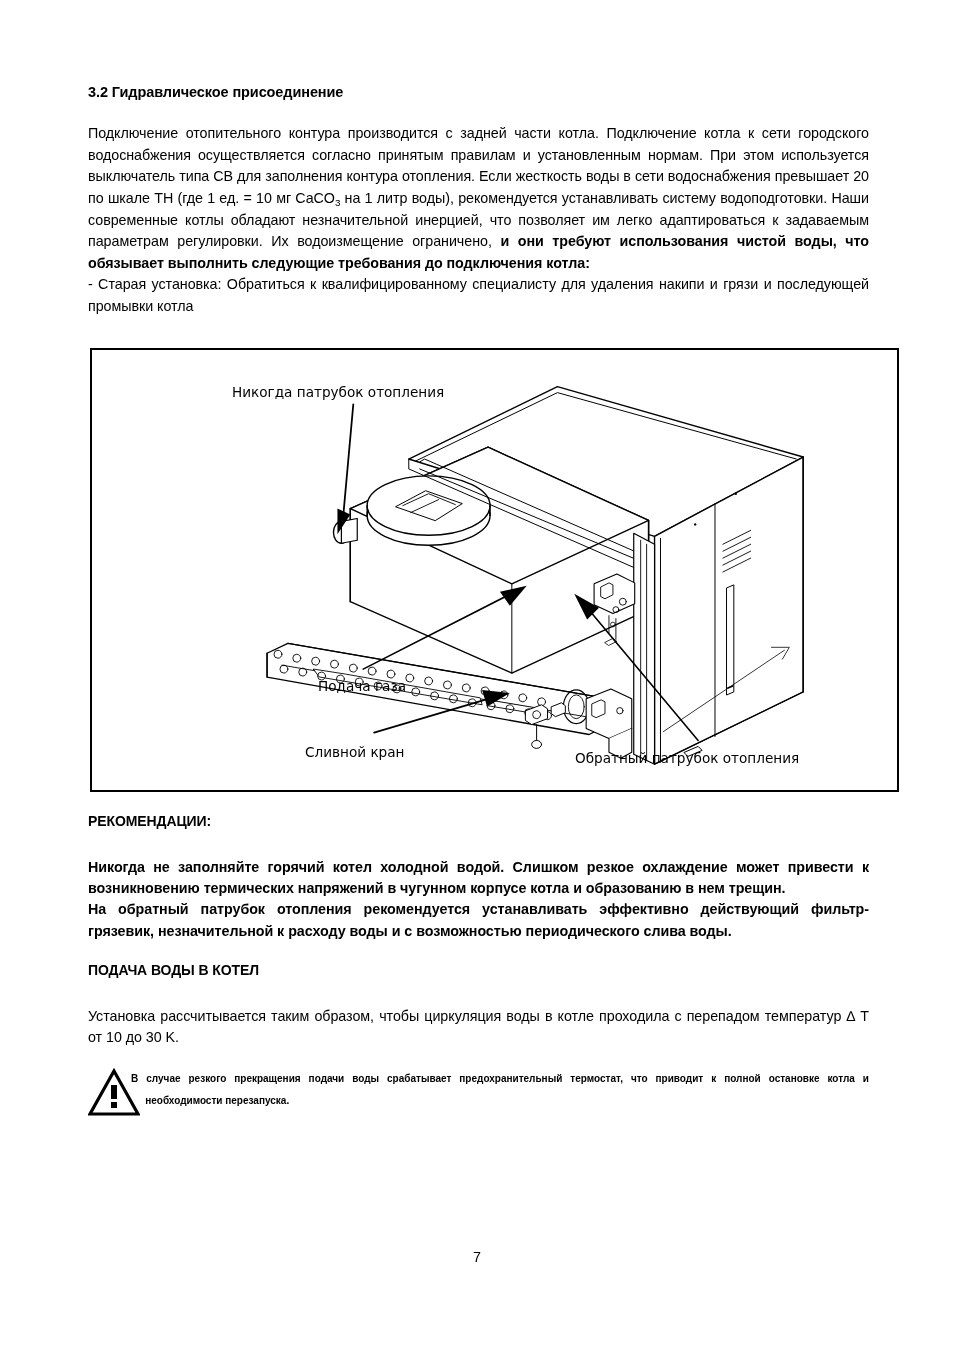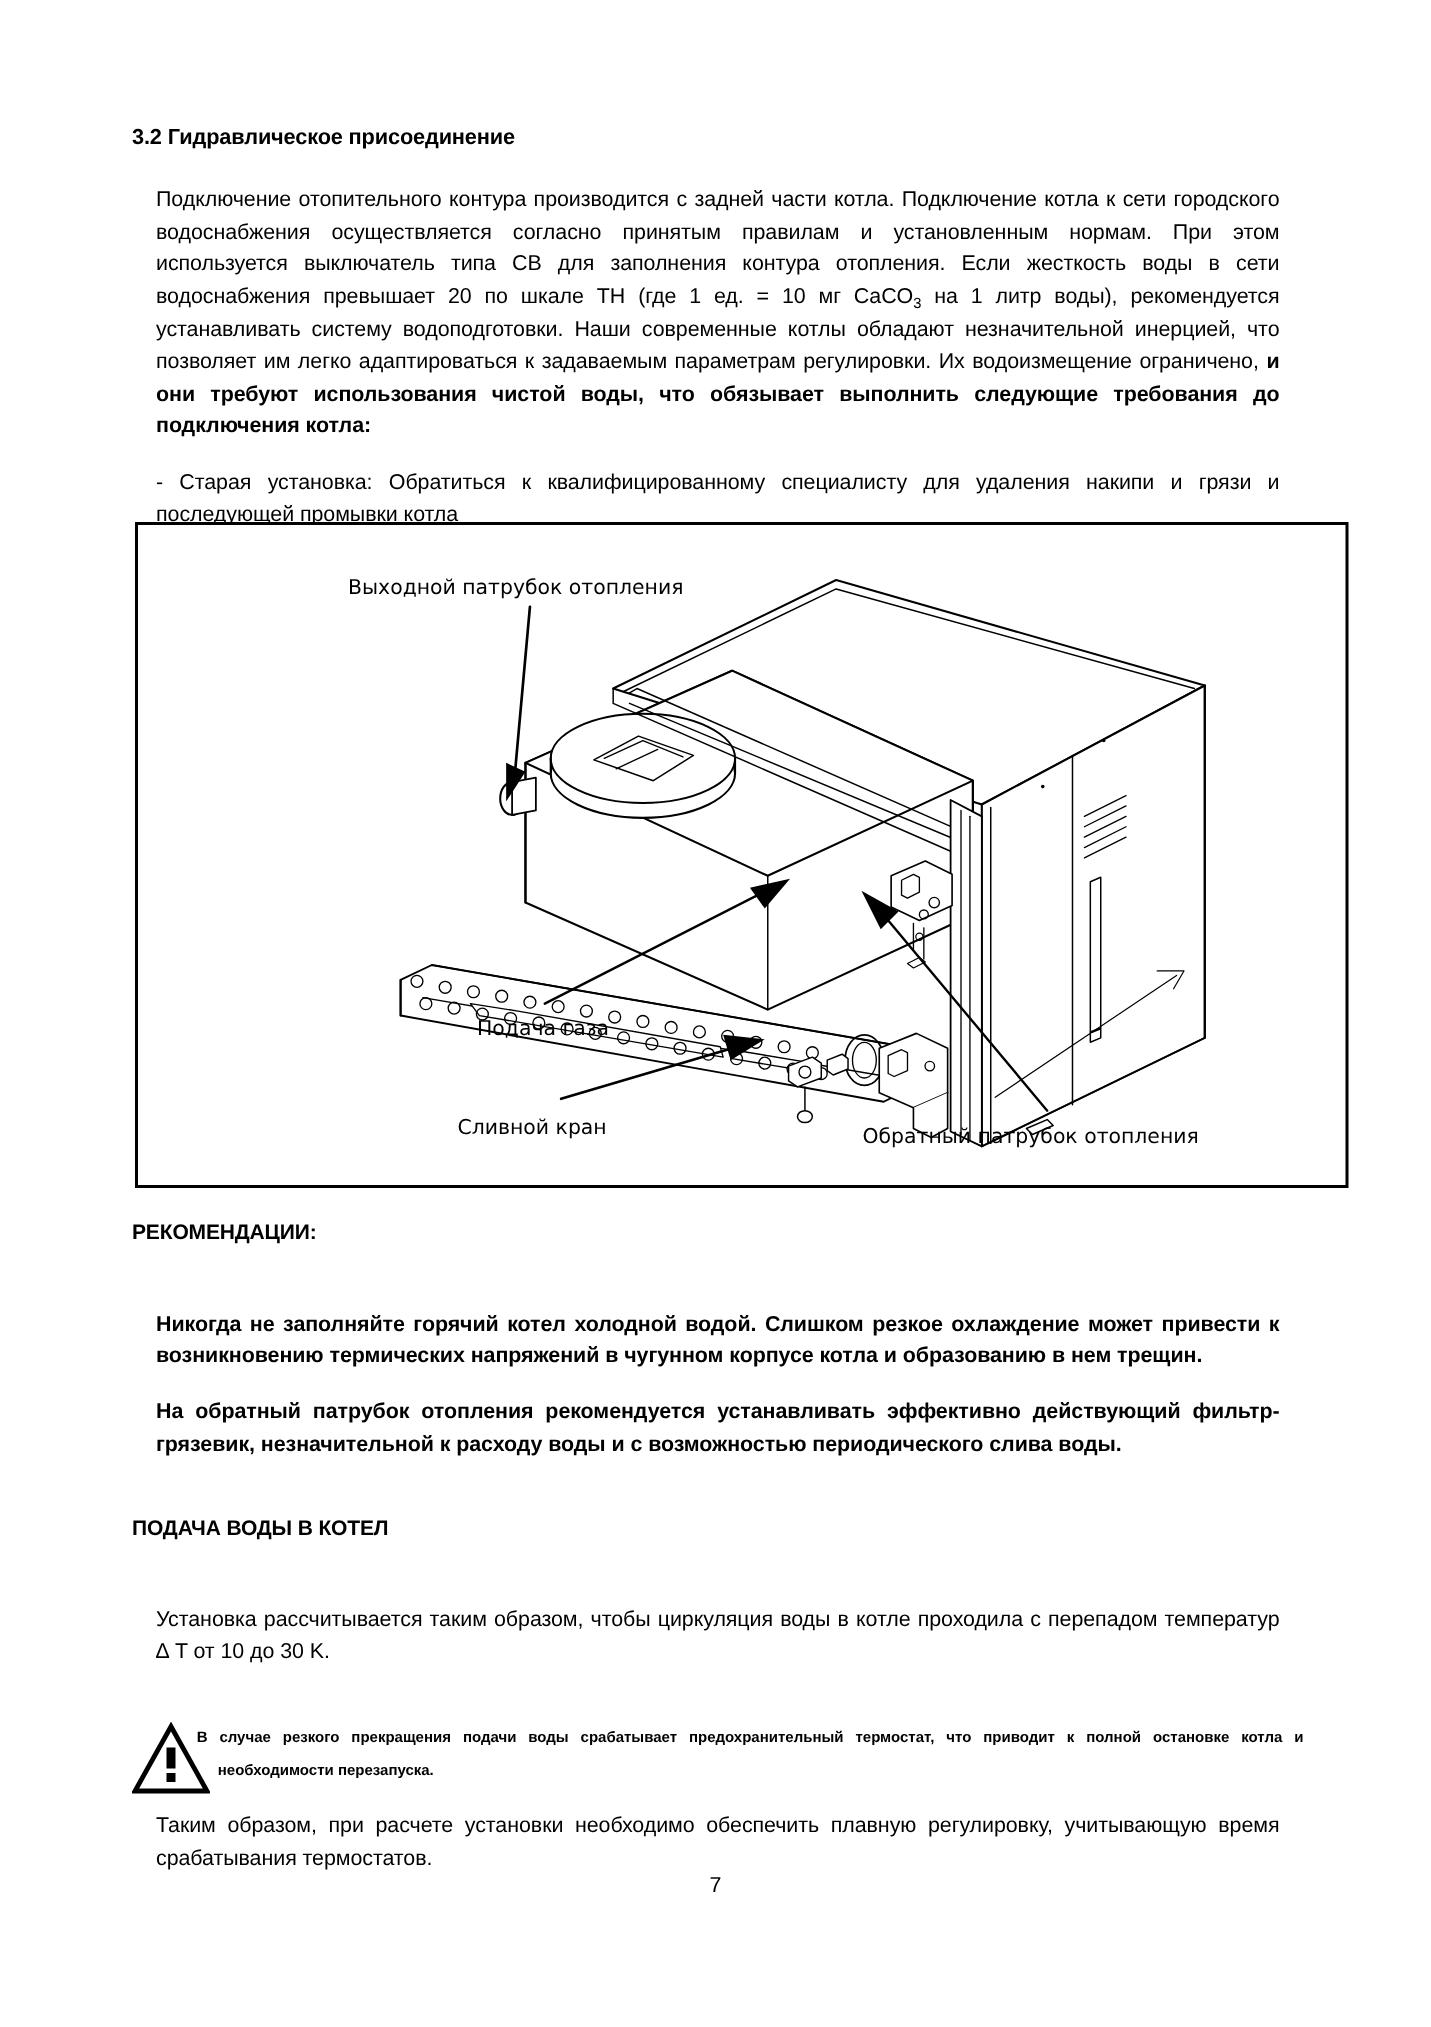--- a/index.html
+++ b/index.html
@@ -43,21 +43,21 @@
     margin: 0;
     line-height: 1.25;
     letter-spacing: -0.1px;
   }
 
   
   .para {
     font-size: 14.3px;
     line-height: 21.4px;
     text-align: justify;
-    margin: 16px;
+    margin: 0;
     letter-spacing: -0.05px;
   }
   .para.left { text-align: left; }
   .para b { font-weight: bold; }
   .para sub {
     font-size: 9.8px;
     vertical-align: baseline;
     position: relative;
     top: 3px;
   }
@@ -274,21 +274,21 @@
 
         <path d="M610 394 L498 260" stroke-width="1.6"></path>
         <path d="M485 246 L498 272 L510 260 Z" fill="#000" stroke="none"></path>
 
         <path d="M575 385 L697 303" stroke-width="0.8"></path>
         <path d="M684 300 L702 300 L695 312" stroke-width="0.8"></path>
 
       </g>
     </svg>
 
-    <div class="fig-label lbl-outlet">Выходной патрубок отопления</div>
+    <div class="fig-label lbl-outlet">Никогда патрубок отопления</div>
     <div class="fig-label lbl-gas">Подача газа</div>
     <div class="fig-label lbl-drain">Сливной кран</div>
     <div class="fig-label lbl-return">Обратный патрубок отопления</div>
   </div>
 
   <div class="content" style="top:813px;">
 
     <h3 class="h-sub">РЕКОМЕНДАЦИИ:</h3>
 
     <div class="spacer-lg"></div>
@@ -309,19 +309,18 @@
 
     <div class="warn-row">
       <svg class="warn-icon" viewBox="0 0 52 50">
         <path d="M26 3 L50 46 L2 46 Z" fill="none" stroke="#000" stroke-width="3.2" stroke-linejoin="miter"></path>
         <rect x="23" y="17" width="6" height="14" fill="#000"></rect>
         <rect x="23" y="34" width="6" height="6" fill="#000"></rect>
       </svg>
       <span>В случае резкого прекращения подачи воды срабатывает предохранительный термостат, что приводит к полной остановке котла и необходимости перезапуска.</span>
     </div>
 
-    <p class="para">Таким образом, при расчете установки необходимо обеспечить плавную регулировку, учитывающую время срабатывания термостатов.</p>
 
   </div>
 
   <div class="page-number">7</div>
 
 </div>
 
 </body></html>

